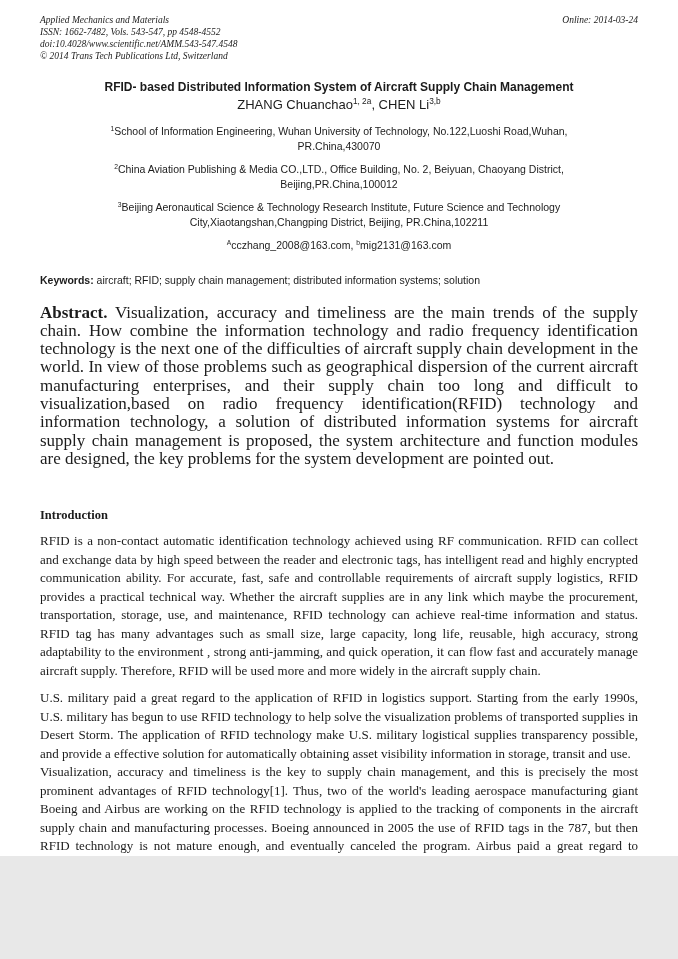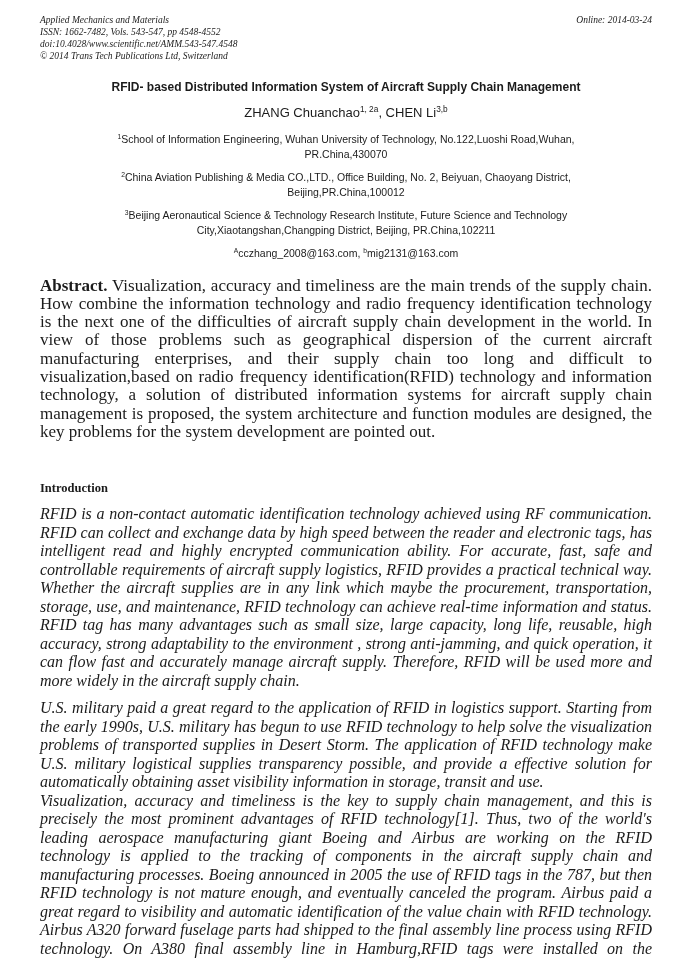--- a/index.html
+++ b/index.html
@@ -1,21 +1,21 @@
 <!DOCTYPE html>
 <html><head>
 <meta charset="utf-8">
 <style>
   * { margin: 0; padding: 0; box-sizing: border-box; }
   html, body { background: #e8e8e8; }
   .page {
     width: 678px;
-    height: 959px;
+    height: 856px;
     background: #ffffff;
-    padding: 14px 26px 0 40px;
+    padding: 14px 40px 0 40px;
     font-family: "Liberation Serif", serif;
     color: #1b1b1b;
     overflow: hidden;
   }
   .header {
     display: flex;
     justify-content: space-between;
     align-items: flex-start;
     font-family: "Liberation Serif", serif;
     font-style: italic;
@@ -31,21 +31,20 @@
     line-height: 18.5px;
     text-align: center;
     max-width: 555px;
     margin: 16px auto 0 auto;
   }
   .authors {
     text-align: center;
     font-family: "Liberation Sans", sans-serif;
     font-size: 13px;
     line-height: 16px;
-    margin-top: 8px;
   }
   sup {
     font-size: 64%;
     vertical-align: super;
     line-height: 0;
   }
   .affil {
     text-align: center;
     font-family: "Liberation Sans", sans-serif;
     font-size: 10.5px;
@@ -77,25 +76,24 @@
   .abstract .run-in { font-weight: bold; }
   .section-heading {
     font-family: "Liberation Serif", serif;
     font-weight: bold;
     font-size: 12.5px;
     line-height: 16px;
     margin-top: 39px;
   }
   .section-heading-2 { margin-top: 16px; }
   .body-para {
-    font-size: 16px;
+    font-size: 13px;
     line-height: 18.5px;
     text-align: justify;
     margin: 0;
-    font-style: italic;
   }
   .heading-gap { margin-top: 9px; }
 </style>
 </head>
 <body>
 
 <div class="page">
 
   <div class="header">
     <div class="header-left">
@@ -112,20 +110,21 @@
   <div class="authors"><span>ZHANG Chuanchao</span><sup>1, 2a</sup><span>, </span><span>CHEN Li</span><sup>3,b</sup></div>
 
   <p class="affil affil-1"><sup>1</sup><span>School of Information Engineering, Wuhan University of Technology, No.122,Luoshi Road,Wuhan, PR.China,430070</span></p>
 
   <p class="affil affil-2"><sup>2</sup><span>China Aviation Publishing &amp; Media CO.,LTD., Office Building, No. 2, Beiyuan, Chaoyang District, Beijing,PR.China,100012</span></p>
 
   <p class="affil affil-3"><sup>3</sup><span>Beijing Aeronautical Science &amp; Technology Research Institute, Future Science and Technology City,Xiaotangshan,Changping District, Beijing, PR.China,102211</span></p>
 
   <div class="emails"><sup>A</sup><span>cczhang_2008@163.com</span><span>, </span><sup>b</sup><span>mig2131@163.com</span></div>
 
+  <p class="keywords"><span class="kw-label">Keywords:</span> <span>aircraft; RFID; supply chain management; distributed information systems; solution</span></p>
 
   <p class="abstract"><span class="run-in">Abstract.</span> <span>Visualization, accuracy and timeliness are the main trends of the supply chain. How combine the information technology and radio frequency identification technology is the next one of the difficulties of aircraft supply chain development in the world. In view of those problems such as geographical dispersion of the current aircraft manufacturing enterprises, and their supply chain too long and difficult to visualization,based on radio frequency identification(RFID) technology and information technology, a solution of distributed information systems for aircraft supply chain management is proposed, the system architecture and function modules are designed, the key problems for the system development are pointed out.</span></p>
 
   <h2 class="section-heading">Introduction</h2>
   <p class="body-para heading-gap">RFID is a non-contact automatic identification technology achieved using RF communication. RFID can collect and exchange data by high speed between the reader and electronic tags, has intelligent read and highly encrypted communication ability. For accurate, fast, safe and controllable requirements of aircraft supply logistics, RFID provides a practical technical way. Whether the aircraft supplies are in any link which maybe the procurement, transportation, storage, use, and maintenance, RFID technology can achieve real-time information and status. RFID tag has many advantages such as small size, large capacity, long life, reusable, high accuracy, strong adaptability to the environment , strong anti-jamming, and quick operation, it can  flow fast and accurately manage aircraft supply. Therefore, RFID will be used more and more widely in the aircraft supply chain.</p>
 
   <p class="body-para heading-gap">U.S. military paid a great regard to the application of RFID in logistics support. Starting from the early 1990s, U.S. military has begun to use RFID technology to help solve the visualization problems of transported supplies in Desert Storm. The application of RFID technology make U.S. military logistical supplies transparency possible, and provide a effective solution for automatically obtaining asset visibility information in storage, transit and use.</p>
   <p class="body-para">Visualization, accuracy and timeliness is the key to supply chain management, and this is precisely the most prominent advantages of RFID technology[1]. Thus, two of the world's leading aerospace manufacturing giant Boeing and Airbus are working on the RFID technology is applied to the tracking of components in the aircraft supply chain and manufacturing processes. Boeing announced in 2005 the use of RFID tags in the 787, but then RFID technology is not mature enough, and eventually canceled the program. Airbus paid a great regard to visibility and automatic identification of the value chain with RFID technology. Airbus A320 forward fuselage parts had shipped to the final assembly line process using RFID technology. On A380 final assembly line in Hamburg,RFID tags were installed on the container for transporting A380 cabin parts , its logistics providers could track</p>
 
 </div>

